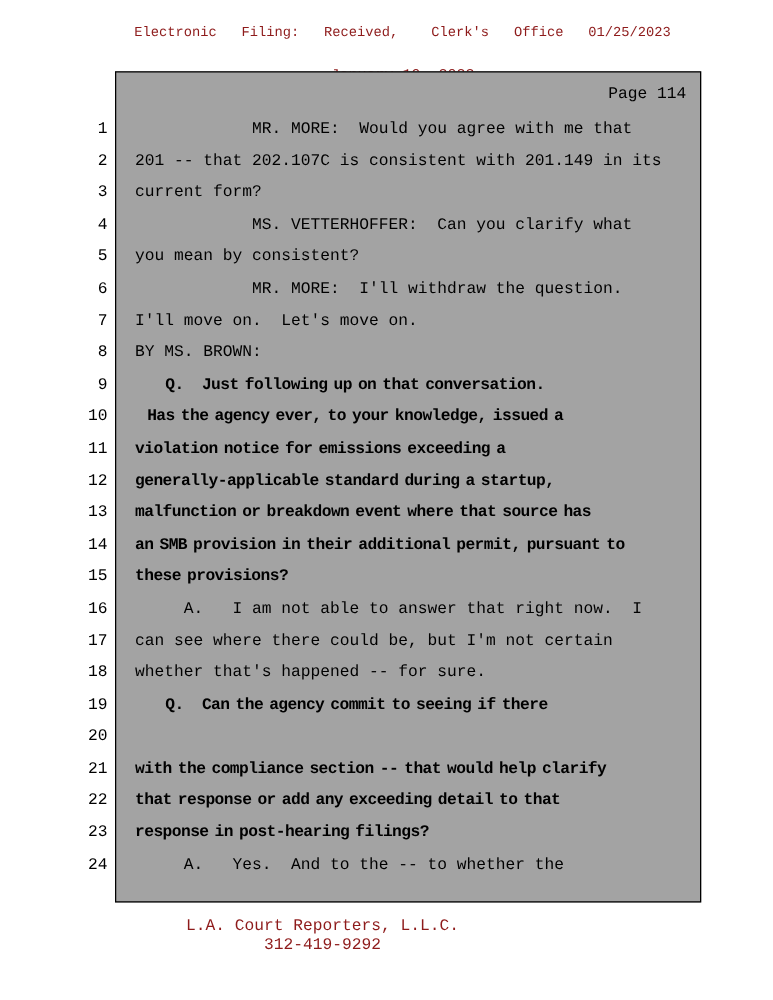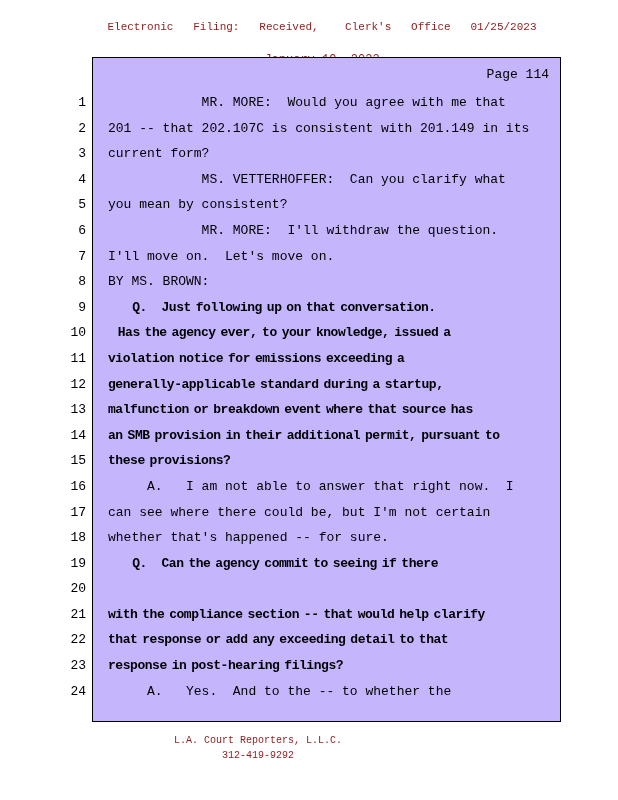--- a/index.html
+++ b/index.html
@@ -15,21 +15,21 @@
   .efiling-header {
     position: absolute; top: 21px; left: 0; width: 618px;
     text-align: center; color: var(--stamp); padding-left: 13px;
   }
   .efiling-line1 { font-size: 11px; white-space: pre; }
   .efiling-line2 { font-size: 12px; margin-top: 20px; white-space: pre; }
 
   .transcript-box {
     position: absolute; left: 92px; top: 57px;
     width: 469px; height: 665px;
-    border: 1px solid #000; background: #c4b5fd;
+    border: 1px solid #000; background: #a3a3a3;
     box-sizing: border-box;
   }
   .page-label {
     position: absolute; top: 9px; right: 11px;
     font-size: 13px; color: var(--ink);
   }
   .lines {
     position: absolute; top: 90px; left: 0; width: 618px;
   }
   .line-row {
@@ -39,21 +39,21 @@
   .line-num { flex: 0 0 86px; width: 86px; text-align: right; }
   .line-text { padding-left: 22px; white-space: pre; text-align: right; }
   .line-row.bold .line-text {
     font-weight: bold;
     letter-spacing: -0.45px;
     word-spacing: -2.5px;
   }
   .reporter-footer {
     position: absolute; top: 733px; left: 0; width: 516px;
     text-align: center; color: var(--stamp);
-    font-size: 10px; line-height: 15px;
+    font-size: 13px; line-height: 15px;
   }
 </style>
 </head>
 <body>
 
 <div class="efiling-header">
   <div class="efiling-line1">Electronic   Filing:   Received,    Clerk's   Office   01/25/2023</div>
   <div class="efiling-line2">January 19, 2023</div>
 </div>
 

